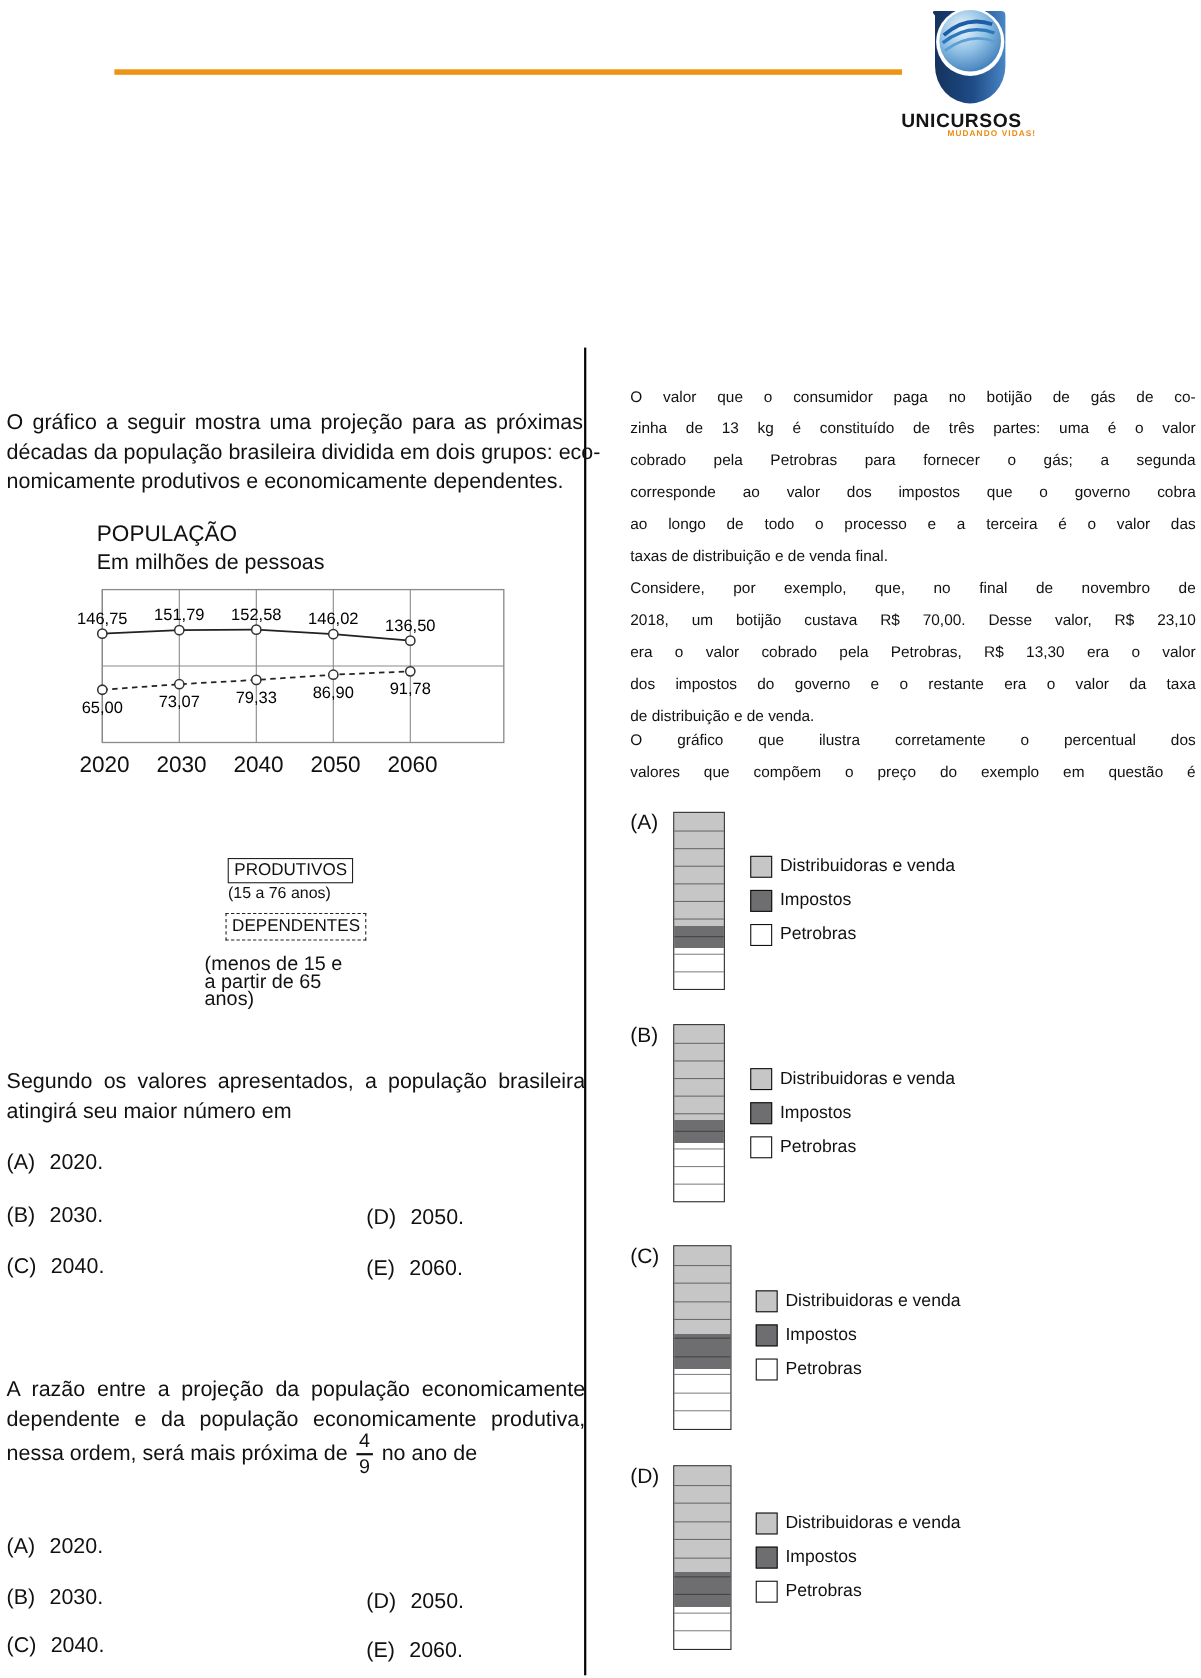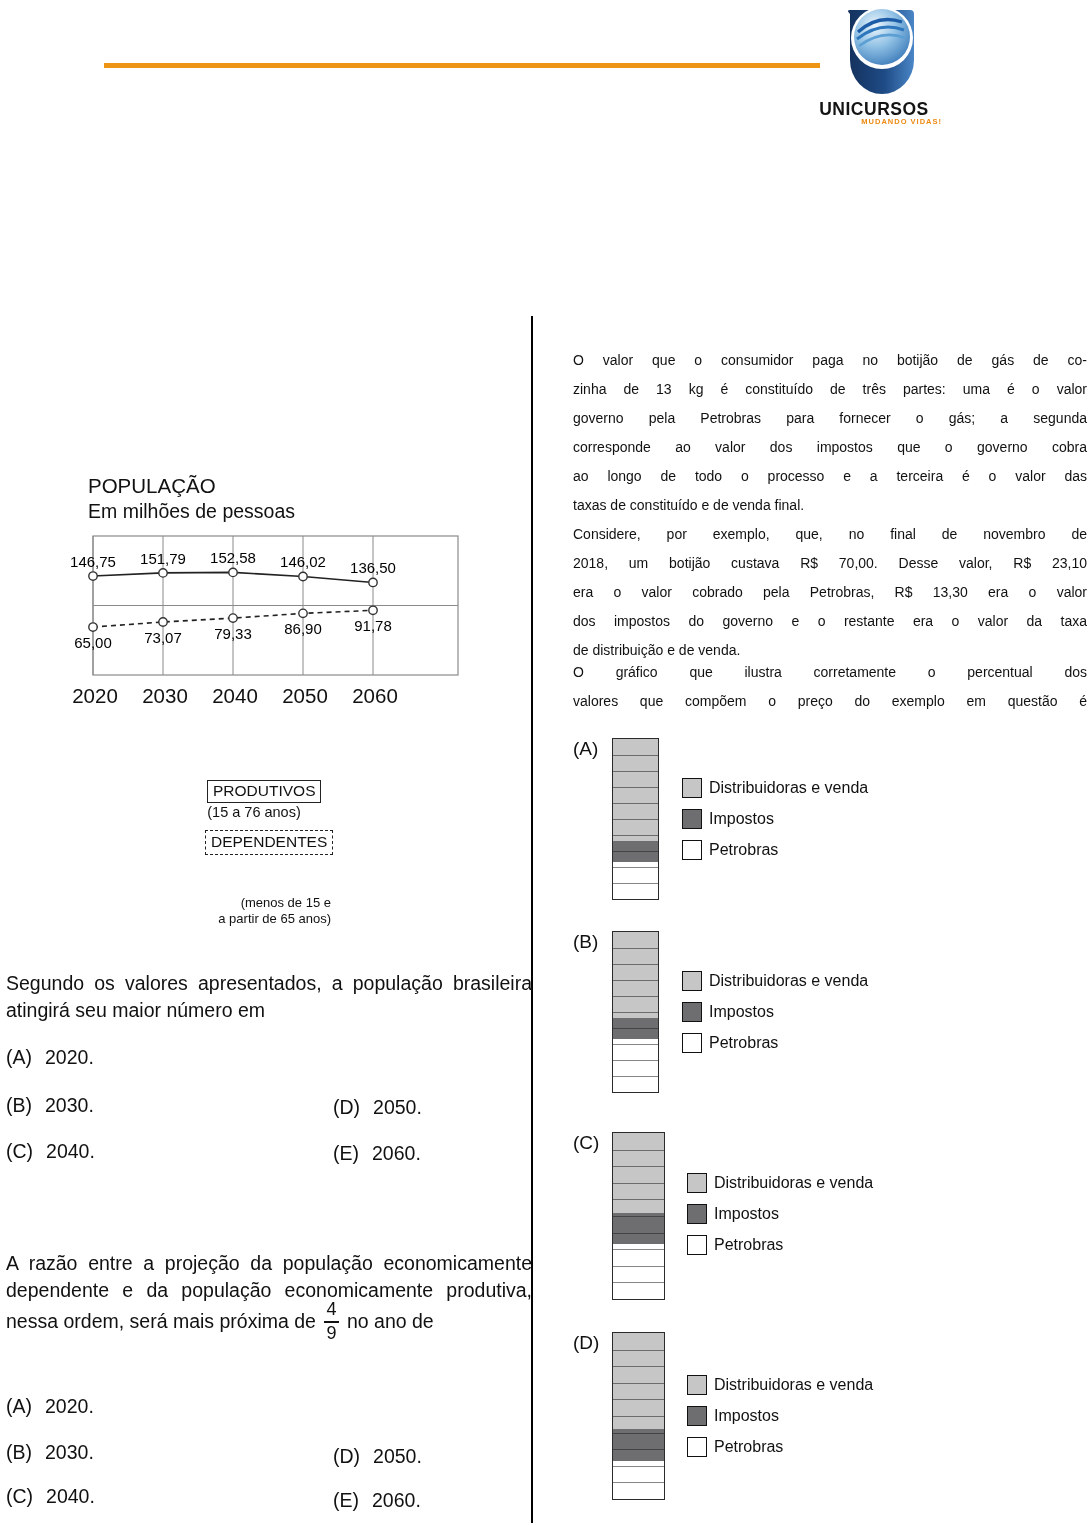--- a/index.html
+++ b/index.html
@@ -34,21 +34,21 @@
   #pop-title{left:88px;top:474px;font-size:20.5px;}
   #pop-subtitle{left:88px;top:500px;font-size:19.5px;}
   #pop-plot{left:40px;top:530px;}
   #x-labels{left:0;top:684px;width:540px;height:26px;padding-left:17px;}
   .xlab{position:absolute;width:70px;text-align:center;font-size:20.5px;font-weight:500;}
 
   
   #prod-box{left:207px;top:780px;border:1.4px solid #222;padding:1px 5px 2px;font-size:15.5px;}
   #prod-sub{left:196px;top:804px;width:116px;text-align:center;font-size:14.5px;}
   #dep-box{left:205px;top:830px;border:1.4px dashed #222;padding:2px 5px 3px;font-size:15.5px;}
-  #dep-sub{left:186px;top:895px;width:145px;text-align:right;font-size:13px;line-height:16px;}
+  #dep-sub{left:186px;top:868px;width:145px;text-align:left;font-size:18px;line-height:16px;}
 
   
   .opt{position:absolute;display:flex;font-size:19.5px;}
   .okey{margin-right:13px;}
 
   
   #frac-line{left:6px;top:1300px;width:526px;display:flex;align-items:center;font-size:19.5px;}
   .fraction{display:inline-flex;flex-direction:column;align-items:center;
             margin:0 8px;font-size:18px;line-height:1.1;}
   .fraction .fbar{width:15px;height:2px;background:#111;margin:1px 0;}
@@ -95,20 +95,25 @@
       <path d="M18,26 Q38,8 62,16" stroke="#1d5ca6" stroke-width="3.4" fill="none"></path>
       <path d="M17,33 Q40,15 64,24" stroke="#2e77bd" stroke-width="3" fill="none"></path>
       <path d="M19,40 Q42,23 65,32" stroke="#5b9fd4" stroke-width="2.6" fill="none"></path>
     </svg>
   </div>
   <div id="brand-text" class="abs">UNICURSOS</div>
   <div id="brand-tagline" class="abs">MUDANDO VIDAS!</div>
 
   <div id="divider" class="abs"></div>
 
+  <div id="intro" class="abs para">
+      <div class="pline">O gráfico a seguir mostra uma projeção para as próximas</div>
+      <div class="pline">décadas da população brasileira dividida em dois grupos: eco-</div>
+      <div class="pline-last">nomicamente produtivos e economicamente dependentes.</div>
+    </div>
 
   <div id="pop-title" class="abs">POPULAÇÃO</div>
   <div id="pop-subtitle" class="abs">Em milhões de pessoas</div>
   <svg id="pop-plot" class="abs" width="430" height="150">
       <rect x="53" y="6" width="365" height="139" fill="none" stroke="#8a8a8a" stroke-width="1.2"></rect>
       <line x1="53" y1="75.5" x2="418" y2="75.5" stroke="#8a8a8a" stroke-width="1"></line>
       <line x1="53" y1="6" x2="53" y2="145" stroke="#8a8a8a" stroke-width="1"></line>
       <line x1="123" y1="6" x2="123" y2="145" stroke="#8a8a8a" stroke-width="1"></line>
       <line x1="193" y1="6" x2="193" y2="145" stroke="#8a8a8a" stroke-width="1"></line>
       <line x1="263" y1="6" x2="263" y2="145" stroke="#8a8a8a" stroke-width="1"></line>
@@ -209,24 +214,24 @@
     <span>2050.</span>
   </div>
   <div class="opt" style="left:333px;top:1489px;">
     <span class="okey">(E)</span>
     <span>2060.</span>
   </div>
 
   <div id="rp1" class="abs para-r">
       <div class="pline">O valor que o consumidor paga no botijão de gás de co-</div>
       <div class="pline">zinha de 13 kg é constituído de três partes: uma é o valor</div>
-      <div class="pline">governo pela Petrobras para fornecer o gás; a segunda</div>
+      <div class="pline">cobrado pela Petrobras para fornecer o gás; a segunda</div>
       <div class="pline">corresponde ao valor dos impostos que o governo cobra</div>
       <div class="pline">ao longo de todo o processo e a terceira é o valor das</div>
-      <div class="pline-last">taxas de constituído e de venda final.</div>
+      <div class="pline-last">taxas de distribuição e de venda final.</div>
     </div>
   <div id="rp2" class="abs para-r">
       <div class="pline">Considere, por exemplo, que, no final de novembro de</div>
       <div class="pline">2018, um botijão custava R$ 70,00. Desse valor, R$ 23,10</div>
       <div class="pline">era o valor cobrado pela Petrobras, R$ 13,30 era o valor</div>
       <div class="pline">dos impostos do governo e o restante era o valor da taxa</div>
       <div class="pline-last">de distribuição e de venda.</div>
     </div>
   <div id="rp3" class="abs para-r">
       <div class="pline">O gráfico que ilustra corretamente o percentual dos</div>

